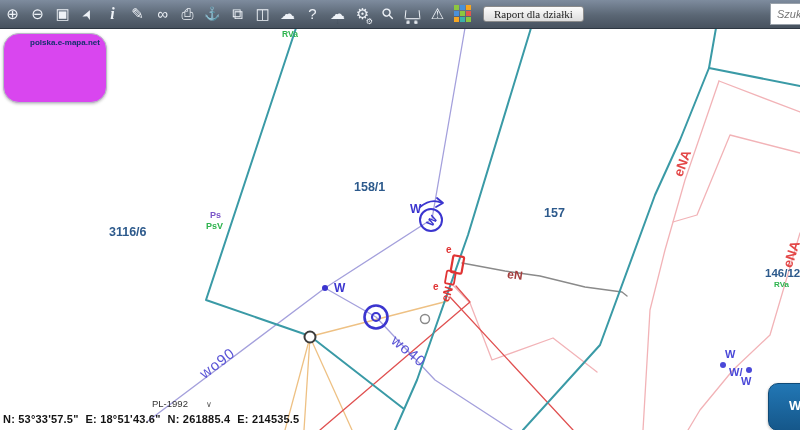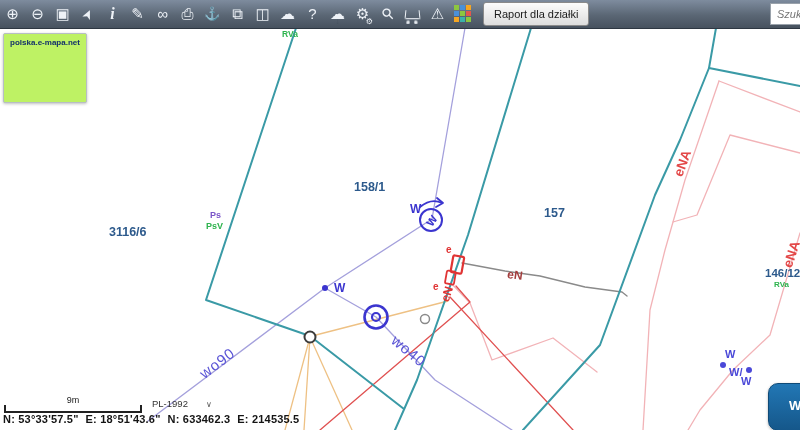--- a/index.html
+++ b/index.html
@@ -23,30 +23,30 @@
   .cart-shape::after{content:"";position:absolute;left:1px;bottom:-5px;width:3px;height:3px;
               border-radius:50%;background:#eef2f7;box-shadow:7px 0 0 #eef2f7;}
   .palette-grid{display:grid;grid-template-columns:repeat(3,5px);grid-auto-rows:5px;gap:1px;
               margin:0 auto;margin-top:5px;width:17px;}
   .palette-grid i{display:block;}
   .palette-grid i:nth-child(1){background:#8dc63f}.palette-grid i:nth-child(2){background:#4a90d9}
   .palette-grid i:nth-child(3){background:#f5a623}.palette-grid i:nth-child(4){background:#4a90d9}
   .palette-grid i:nth-child(5){background:#8dc63f}.palette-grid i:nth-child(6){background:#e2574c}
   .palette-grid i:nth-child(7){background:#f5a623}.palette-grid i:nth-child(8){background:#3bb3a9}
   .palette-grid i:nth-child(9){background:#8dc63f}
-  .report-btn{margin-left:8px;height:24px;padding:0 10px;font-size:11px;color:#1b1b1b;
+  .report-btn{margin-left:8px;height:16px;padding:0 10px;font-size:11px;color:#1b1b1b;
               background:linear-gradient(#fcfcfc,#dddddd);border:1px solid #8a8a8a;border-radius:3px;
-              font-family:Liberation Sans, sans-serif;cursor:pointer;}
+              font-family:Liberation Serif, serif;cursor:pointer;}
   .search-input{position:absolute;left:770px;top:3px;width:130px;height:20px;border:1px solid #9aa2ab;
               font-style:italic;font-size:11px;color:#444;padding:0 6px;background:#fff;outline:none;
               font-family:"Liberation Sans",sans-serif;}
   
-  .logo{position:absolute;left:3px;top:33px;width:82px;height:68px;background:#bef264;
-        border:1px solid #b8bec6;border-radius:2px;box-shadow:0 1px 3px rgba(0,0,0,.25);
-        z-index:20;text-align:center;cursor:pointer;}
+  .logo{position:absolute;left:3px;top:33px;width:82px;height:68px;background:#d946ef;
+        border:1px solid #b8bec6;border-radius:16px;box-shadow:0 1px 3px rgba(0,0,0,.25);
+        z-index:20;text-align:center;cursor:pointer;padding-left:20px;}
   .logo-site{font-size:8px;font-weight:bold;color:#13306b;margin-top:4px;letter-spacing:0;}
   .logo-globe{position:relative;width:70px;height:46px;margin:2px auto 0;}
   .logo-brand{position:absolute;left:50%;top:50%;transform:translate(-50%,-50%);
         font-size:7.5px;font-weight:bold;color:#2a62a8;background:#fff;border:1px solid #2a62a8;
         border-radius:6px;padding:0 2px;letter-spacing:0;}
   
   .map-svg{position:absolute;left:0;top:0;z-index:1;}
   
   .scalebar{position:absolute;left:4px;top:395px;width:138px;z-index:10;}
   .scale-label{display:block;text-align:center;font-size:9px;color:#222;}
@@ -187,26 +187,22 @@
         </span>
     </span>
     <button class="report-btn">Raport dla działki</button>
     <input class="search-input" type="text" placeholder="Szukaj" style="">
   </div>
 
   <div class="logo">
     <div class="logo-site">polska.e-mapa.net</div>
   </div>
 
-  <div class="scalebar">
-    <span class="scale-label">9m</span>
-    <div class="scale-line"></div>
-  </div>
   <div class="crs">
     <span>PL-1992</span><span class="chev">∨</span>
   </div>
   <div class="coords">
-    <span>N: 53°33'57.5"</span><span>E: 18°51'43.6"</span><span>N: 633462.3</span><span>E: 214535.5</span>
+    <span>N: 53°33'57.5"</span><span>E: 18°51'43.6"</span><span>N: 261885.4</span><span>E: 214535.5</span>
   </div>
 
   <div class="w-btn">W</div>
 
 </div>
 
 </body></html>

